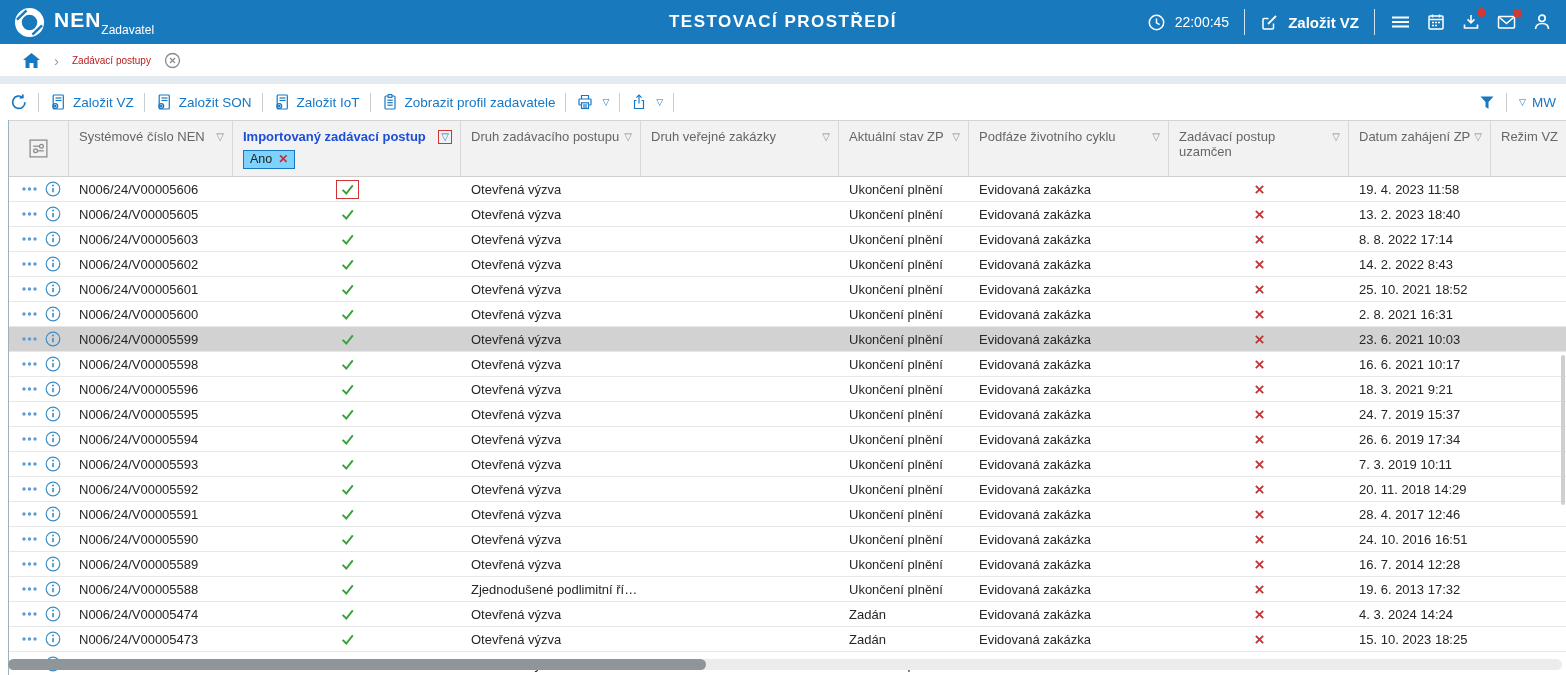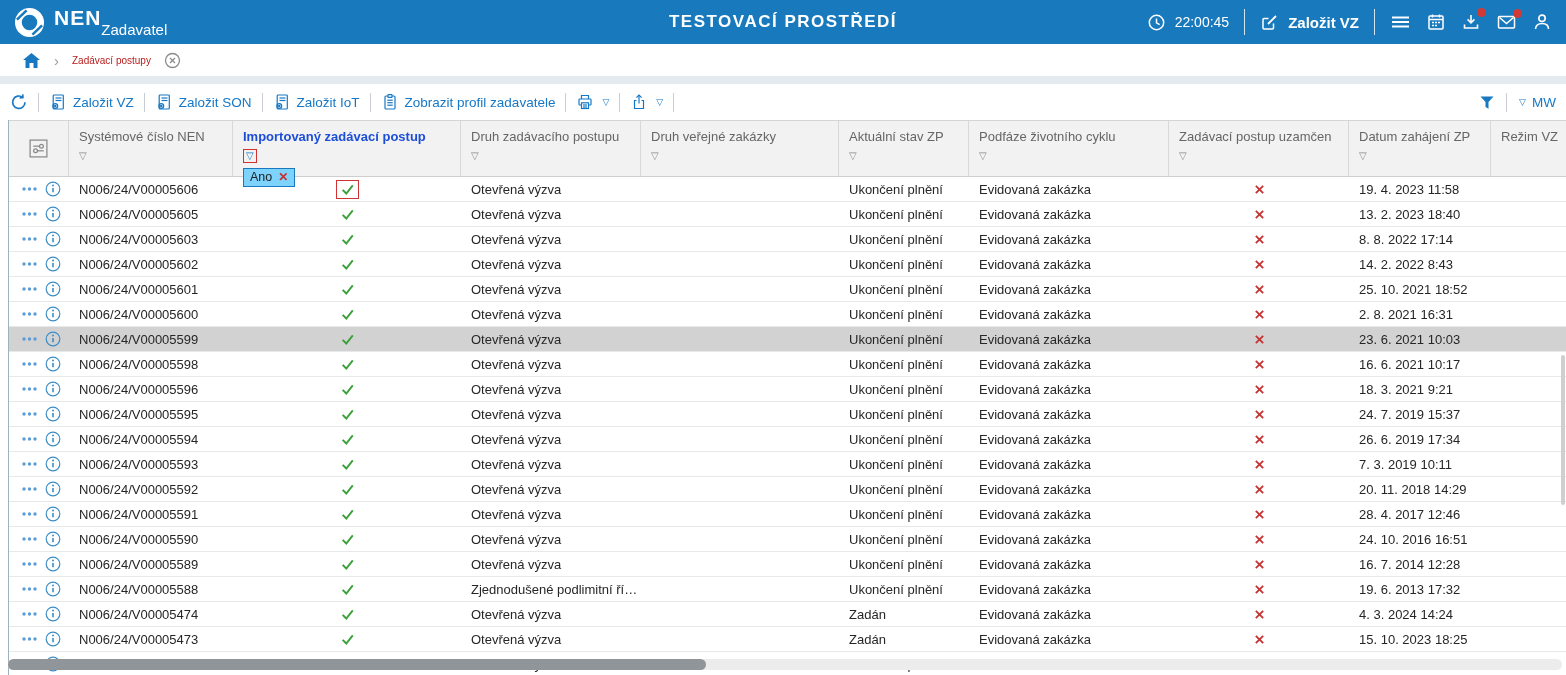--- a/index.html
+++ b/index.html
@@ -6,21 +6,21 @@
   * { box-sizing: border-box; margin: 0; padding: 0; }
   html,body { width:1566px; height:675px; overflow:hidden; background:#fff;
     font-family:"Liberation Sans", sans-serif; position:relative; }
 
   
   .topbar { height:44px; background:#1879bd; color:#fff; display:flex; align-items:center;
     padding:0 14px; position:relative; }
   .brand { display:flex; align-items:center; gap:9px; z-index:2; }
   .brand-text { display:flex; flex-direction:row; line-height:1; }
   .brand-main { font-size:21px; font-weight:bold; letter-spacing:1px; }
-  .brand-sub { font-size:15px; align-self:flex-end; margin-top:15px; }
+  .brand-sub { font-size:12px; align-self:flex-end; margin-top:15px; }
   .env-title { position:absolute; left:0; right:0; text-align:center; font-size:17px;
     font-weight:bold; letter-spacing:1.5px; pointer-events:none; }
   .topbar-right { margin-left:auto; display:flex; align-items:center; gap:15px; z-index:2; }
   .tb-sep { width:1px; height:26px; background:rgba(255,255,255,.8); }
   .tb-item { display:flex; align-items:center; gap:9px; font-size:14px; cursor:pointer; }
   .tb-item.bold { font-weight:bold; font-size:15px; }
   .icon-wrap { position:relative; display:inline-flex; }
   .badge-dot { position:absolute; top:-4px; right:-5px; width:9px; height:9px;
     border-radius:50%; background:#d03a36; }
   svg { display:block; }
@@ -41,21 +41,21 @@
   .dd-arrow { font-size:9px; color:#1678c6; margin-left:2px; }
   .toolbar-right { margin-left:auto; display:flex; align-items:center; gap:10px; }
 
   
   .grid { margin-left:8px; width:1592px; border-left:1px solid #9db2bf; }
   .grid-header { display:flex; height:57px; background:#f2f2f2;
     border-top:1px solid #d4d4d4; border-bottom:1px solid #cfcfcf; }
   .gh-cell { border-right:1px solid #d8d8d8; padding:9px 8px 0 10px; font-size:13px;
     color:#666; flex:none; }
   .gh-icon-cell { display:flex; align-items:center; justify-content:center; padding:0; }
-  .gh-row { display:flex; align-items:flex-start; justify-content:space-between; gap:4px;flex-direction:column; }
+  .gh-row { display:flex; align-items:flex-start; justify-content:space-between; gap:4px; }
   .gh-label { line-height:1.15; }
   .gh-sort { font-size:10px; color:#8a8a8a; margin-top:1px; cursor:pointer; flex:none; }
   .filtered .gh-label { color:#1d4ed8; font-weight:bold; }
   .gh-sort.filter-active { color:#1878c0; border:1px solid #cf3434; padding:0 2px 1px 2px; margin-top:0; }
   .gh-chip-row { margin-top:5px; }
   .chip { display:inline-flex; align-items:center; gap:6px; border:1px solid #1878c0;
     background:#7dd3fc; padding:1px 6px 2px 6px; font-size:12.5px; color:#222; cursor:pointer; }
   .chip-x { color:#c62f2f; font-weight:bold; font-size:12px; }
 
   .c0 { width:60px; } .c1 { width:164px; } .c2 { width:228px; } .c3 { width:180px; }

